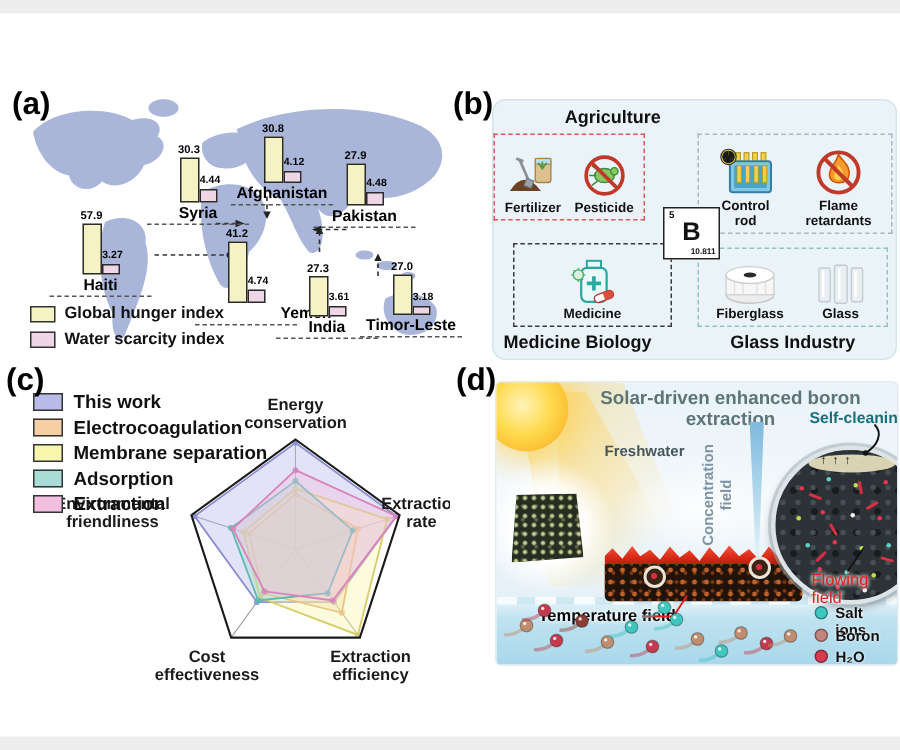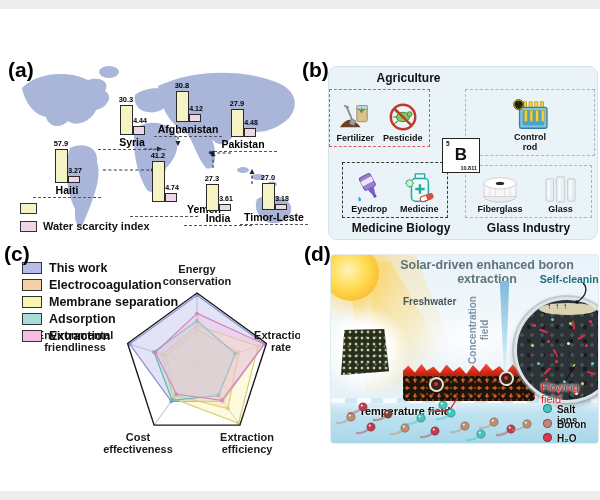--- a/index.html
+++ b/index.html
@@ -187,33 +187,34 @@
       <div class="bar" style="left: 254px; top: 127px; width: 13px; height: 27px; background: rgb(245, 242, 196);"></div>
       <div class="bar-val" style="left: 240px; top: 117px; width: 40px;">27.0</div>
       <div class="bar" style="left: 267px; top: 148px; width: 12px; height: 6px; background: rgb(239, 214, 231);"></div>
       <div class="bar-val" style="left: 260px; top: 139px; width: 28px; font-size: 7px;">3.18</div>
       <div class="bar-name" style="left: 226px; top: 155px; width: 80px;">Timor-Leste</div>
       <div class="bar-under" style="left: 232px; top: 168px; width: 68px;"></div>
     </div>
 
   <div class="a-legend" style="top:147px">
     <div class="a-swatch" style="background-color: rgb(245, 242, 196);"></div>
+    <span>Global hunger index</span>
   </div>
   <div class="a-legend" style="top:164px">
     <div class="a-swatch" style="background-color: rgb(239, 214, 231);"></div>
     <span>Water scarcity index</span>
   </div>
 </div>
 
 <div id="panel-b" class="panel">
   <div class="panel-label" style="left:2px;top:2px">(b)</div>
   <div id="b-bg"></div>
 
   <div class="quad-title" style="left:58px;top:15px;width:101px">Agriculture</div>
-  <div class="quad-title" style="left:48px;top:165px;width:106px">Medicine Biology</div>
+  <div class="quad-title" style="left:32px;top:165px;width:106px">Medicine Biology</div>
   <div class="quad-title" style="left:165px;top:165px;width:127px">Glass Industry</div>
 
   <div class="quad-box" style="left:29px;top:33px;width:101px;height:58px;border:1.6px dashed #dd5a5a">
     <div class="quad-item">
       <svg width="34" height="32" viewBox="0 0 36 34">
         <rect x="20" y="5" width="11" height="17" rx="2" fill="#dcc08e" stroke="#a8854e" stroke-width="1"></rect>
         <rect x="20" y="5" width="11" height="4" fill="#bcdfee" stroke="#a8854e" stroke-width="0.8"></rect>
         <path d="M25,12 l-3,-4 M25,12 l3,-4 M25,13 v-6" stroke="#4a9a3f" stroke-width="1.2" fill="none"></path>
         <path d="M2,28 Q12,12 24,28 Z" fill="#6b4226"></path>
         <line x1="9" y1="6" x2="15" y2="20" stroke="#8a9096" stroke-width="2"></line>
@@ -259,35 +260,32 @@
         <circle cx="7" cy="7" r="5.4" fill="#f5d327" stroke="#333" stroke-width="0.8"></circle>
         <g fill="#1a1a1a">
           <path d="M7,7 L7,2.6 A4.4,4.4 0 0 1 10.8,9.2 Z"></path>
           <path d="M7,7 L7,2.6 A4.4,4.4 0 0 1 10.8,9.2 Z" transform="rotate(120 7 7)"></path>
           <path d="M7,7 L7,2.6 A4.4,4.4 0 0 1 10.8,9.2 Z" transform="rotate(240 7 7)"></path>
           <circle cx="7" cy="7" r="1.1"></circle>
         </g>
       </svg>
       <div class="lbl" style="width:44px">Control rod</div>
     </div>
+    <div class="quad-item">
+      <svg width="36" height="34" viewBox="0 0 36 34">
+        <path d="M18,5 C21,10 26,12 25,19 C24.5,25 12.5,26 12,19 C11.5,14 16,12 18,5 Z" fill="#f59b2d" stroke="#d35400" stroke-width="1"></path>
+        <path d="M18,12 C20,15 21.5,16 21,19.5 C20.5,22.5 15.5,23 15.2,19.5 C15,17 17,15.5 18,12 Z" fill="#ffd34d"></path>
+        <circle cx="18" cy="17" r="13.4" fill="none" stroke="#c0392b" stroke-width="2.6"></circle>
+        <line x1="8.5" y1="7.5" x2="27.5" y2="26.5" stroke="#c0392b" stroke-width="2.6"></line>
+      </svg>
+      <div class="lbl" style="width:52px">Flame retardants</div>
+    </div>
   </div>
 
   <div class="quad-box" style="left:42px;top:106px;width:106px;height:56px;border:1.6px dashed #3a3a3a">
-    <div class="quad-item">
-      <svg width="32" height="32" viewBox="0 0 34 34">
-        <g transform="rotate(-28 17 17)">
-          <rect x="12" y="3" width="13" height="15" rx="2.5" fill="#9b7fd4" stroke="#6a4fb0" stroke-width="1"></rect>
-          <rect x="12" y="7" width="13" height="5.5" fill="#ece6f8"></rect>
-          <path d="M15,18 L22,18 L19.6,27 L17.4,27 Z" fill="#7a5fc0"></path>
-          <rect x="17" y="26" width="3" height="3" fill="#6a4fb0"></rect>
-        </g>
-        <path d="M7,26 C9,28.5 9,31 7,31 C5,31 5,28.5 7,26 Z" fill="#3aa0e8"></path>
-      </svg>
-      <div class="lbl">Eyedrop</div>
-    </div>
     <div class="quad-item">
       <svg width="34" height="32" viewBox="0 0 36 34">
         <rect x="14" y="2" width="10" height="5" fill="#eafaf8" stroke="#2ba8a0" stroke-width="1.4"></rect>
         <rect x="10" y="7" width="18" height="24" rx="4" fill="#eafaf8" stroke="#2ba8a0" stroke-width="1.6"></rect>
         <path d="M19,13 v10 M14,18 h10" stroke="#2ba8a0" stroke-width="2.6"></path>
         <circle cx="8" cy="12" r="3.6" fill="#d9f0dd" stroke="#49b06a" stroke-width="1"></circle>
         <g stroke="#49b06a" stroke-width="0.9">
           <line x1="8" y1="7" x2="8" y2="8.5"></line>
             <line x1="8" y1="15.5" x2="8" y2="17"></line>
           <line x1="3" y1="12" x2="4.5" y2="12"></line>

